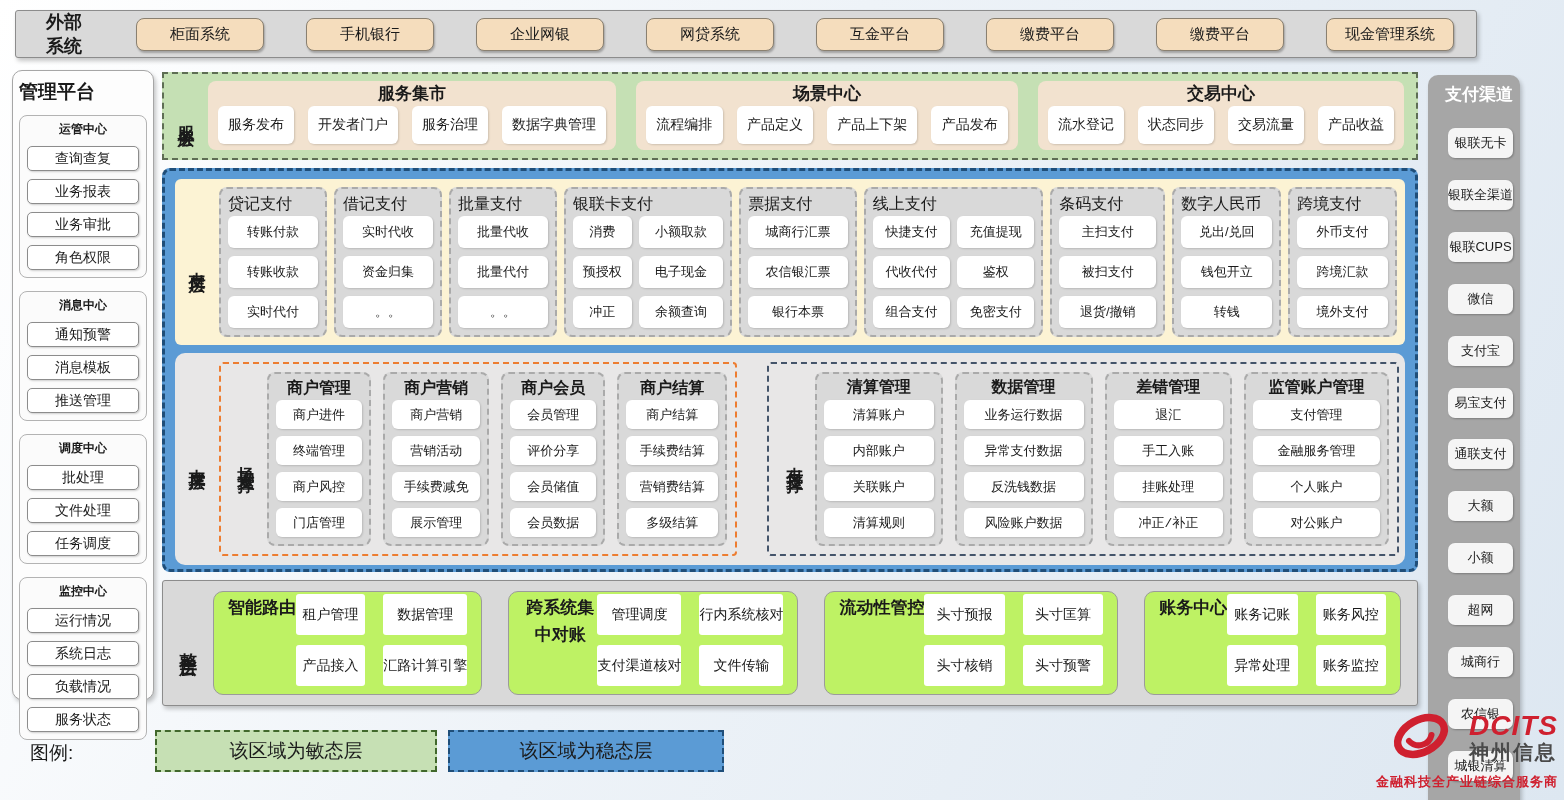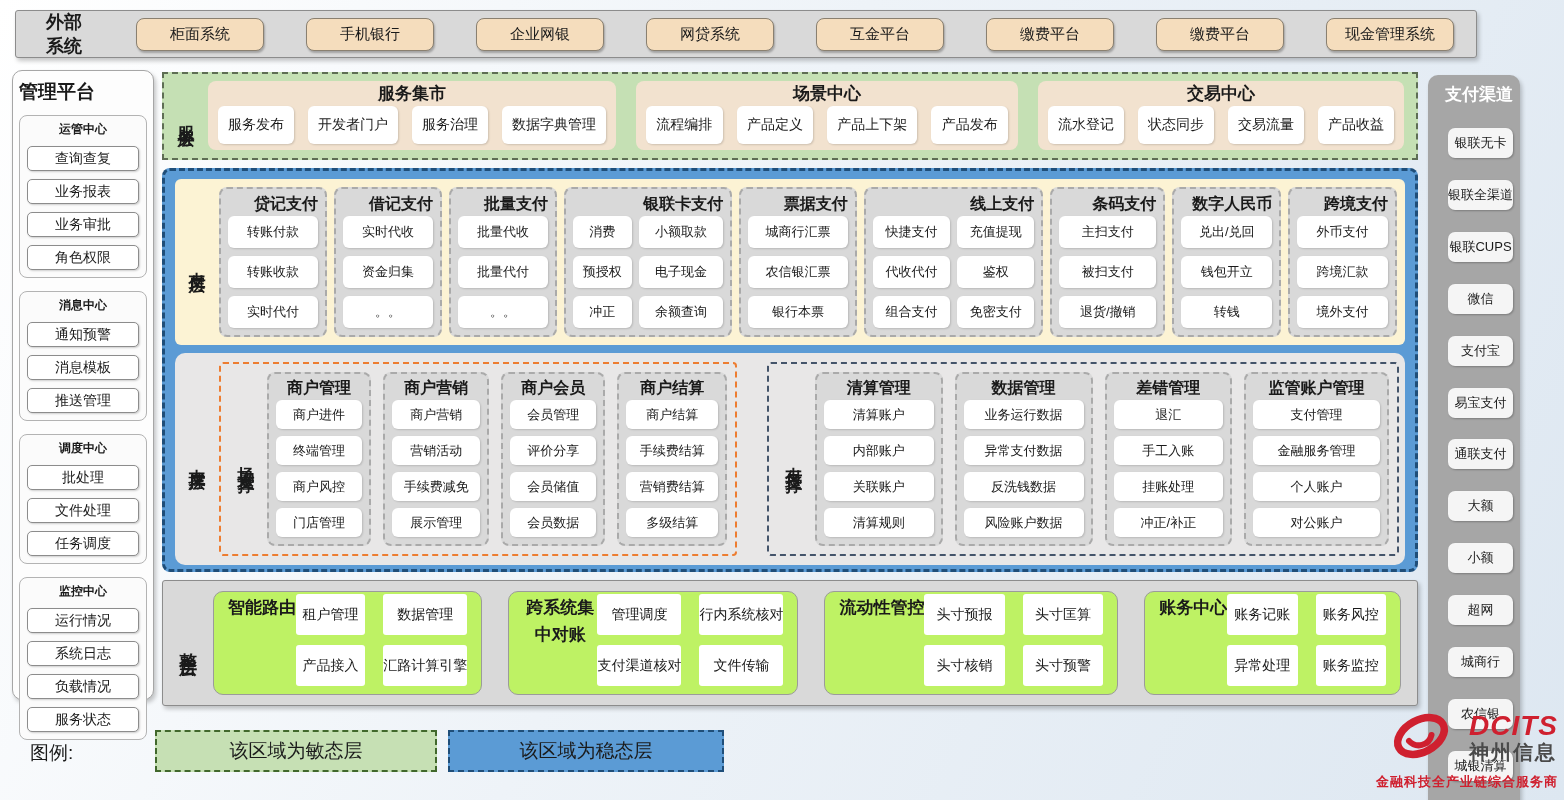--- a/index.html
+++ b/index.html
@@ -52,37 +52,37 @@
   .stable { position:absolute; left:162px; top:168px; width:1256px; height:404px;
     background:#5b9bd5; border:3px dashed #1f4e79; border-radius:8px; }
 
   
   .pay { position:absolute; left:10px; top:8px; right:10px; height:166px;
     background:#fcf3d4; border-radius:6px; display:flex; }
   .pay .vlabel { width:44px; font-size:17px; }
   .pay-groups { flex:1; display:flex; gap:7px; padding:8px 8px 8px 0; }
   .pay-group { background:#d9d9d9; border:2px dashed #aaaaaa; border-radius:8px;
     padding:2px 7px 7px; display:flex; flex-direction:column; }
-  .pay-group-title { text-align:right; font-size:16px; font-weight:bold; height:25px; line-height:25px; white-space:nowrap; }
+  .pay-group-title { text-align:left; font-size:16px; font-weight:normal; height:25px; line-height:25px; white-space:nowrap; }
   .pay-items { flex:1; display:grid; gap:8px 7px; }
   .cols1 { grid-template-columns:1fr; }
   .cols2 { grid-template-columns:1fr 1fr; }
   .cols2u { grid-template-columns:0.82fr 1.18fr; }
   .pay-items > div { background:#fff; border-radius:6px; font-size:13px;
     display:flex; align-items:center; justify-content:center; padding:0 3px;
     box-shadow:1px 1px 2px rgba(0,0,0,.15); white-space:nowrap; }
 
   
   .sup { position:absolute; left:10px; top:182px; right:10px; height:212px;
     background:#e8e7e7; border-radius:10px; display:flex; }
   .sup .vlabel { width:44px; font-size:17px; }
   .sup-region { display:flex; margin:9px 0; border-radius:4px; padding:4px 6px; }
   .sup-region .vlabel { width:38px; font-size:17px; }
   .scene { border:2px dashed #ed7d31; flex:505 0 0; margin-right:30px; }
-  .paysup { border:2px dashed #44546a; flex:620 0 0; margin-right:6px; }
+  .paysup { border:2px dashed #44546a; flex:620 0 0; margin-right:6px;font-family:Liberation Mono, monospace; }
   .sup-groups { flex:1; display:flex; gap:12px; padding:4px 2px; }
   .sup-group { background:#d9d9d9; border:2px dashed #aaaaaa; border-radius:8px;
     padding:2px 7px 7px; display:flex; flex-direction:column; }
   .sup-group-title { text-align:center; font-size:16px; font-weight:bold; height:24px; line-height:24px; white-space:nowrap; }
   .sup-items { flex:1; display:grid; grid-template-columns:1fr; gap:7px; }
   .sup-items > div { background:#fff; border-radius:6px; font-size:13px;
     display:flex; align-items:center; justify-content:center; padding:0 3px;
     box-shadow:1px 1px 2px rgba(0,0,0,.15); white-space:nowrap; }
 
   

